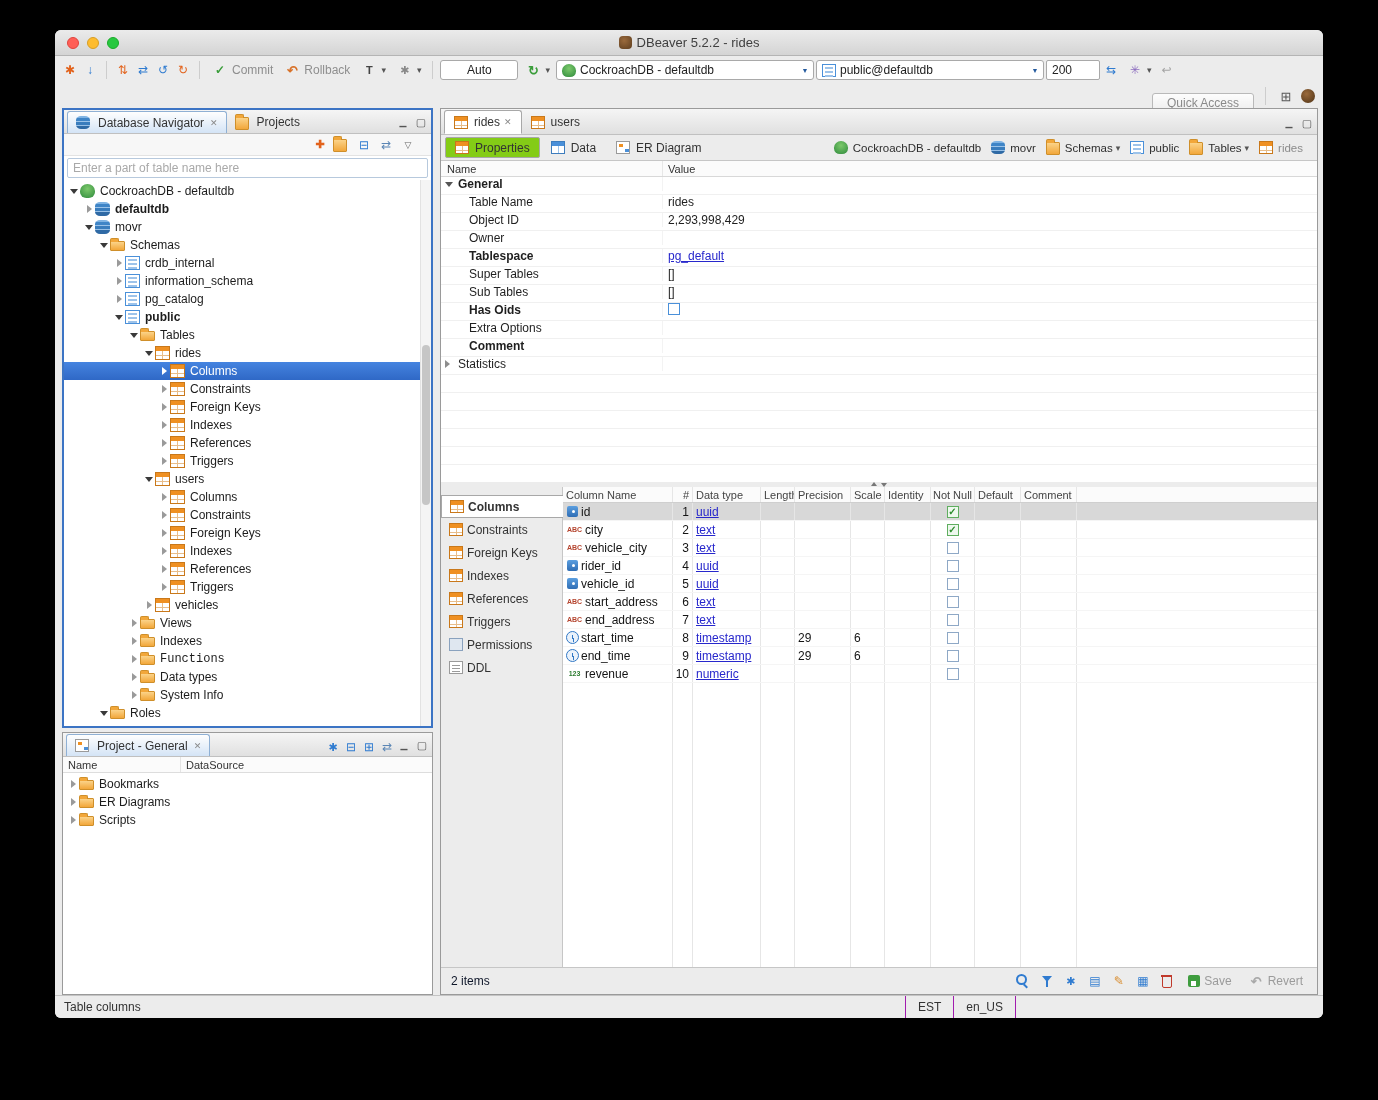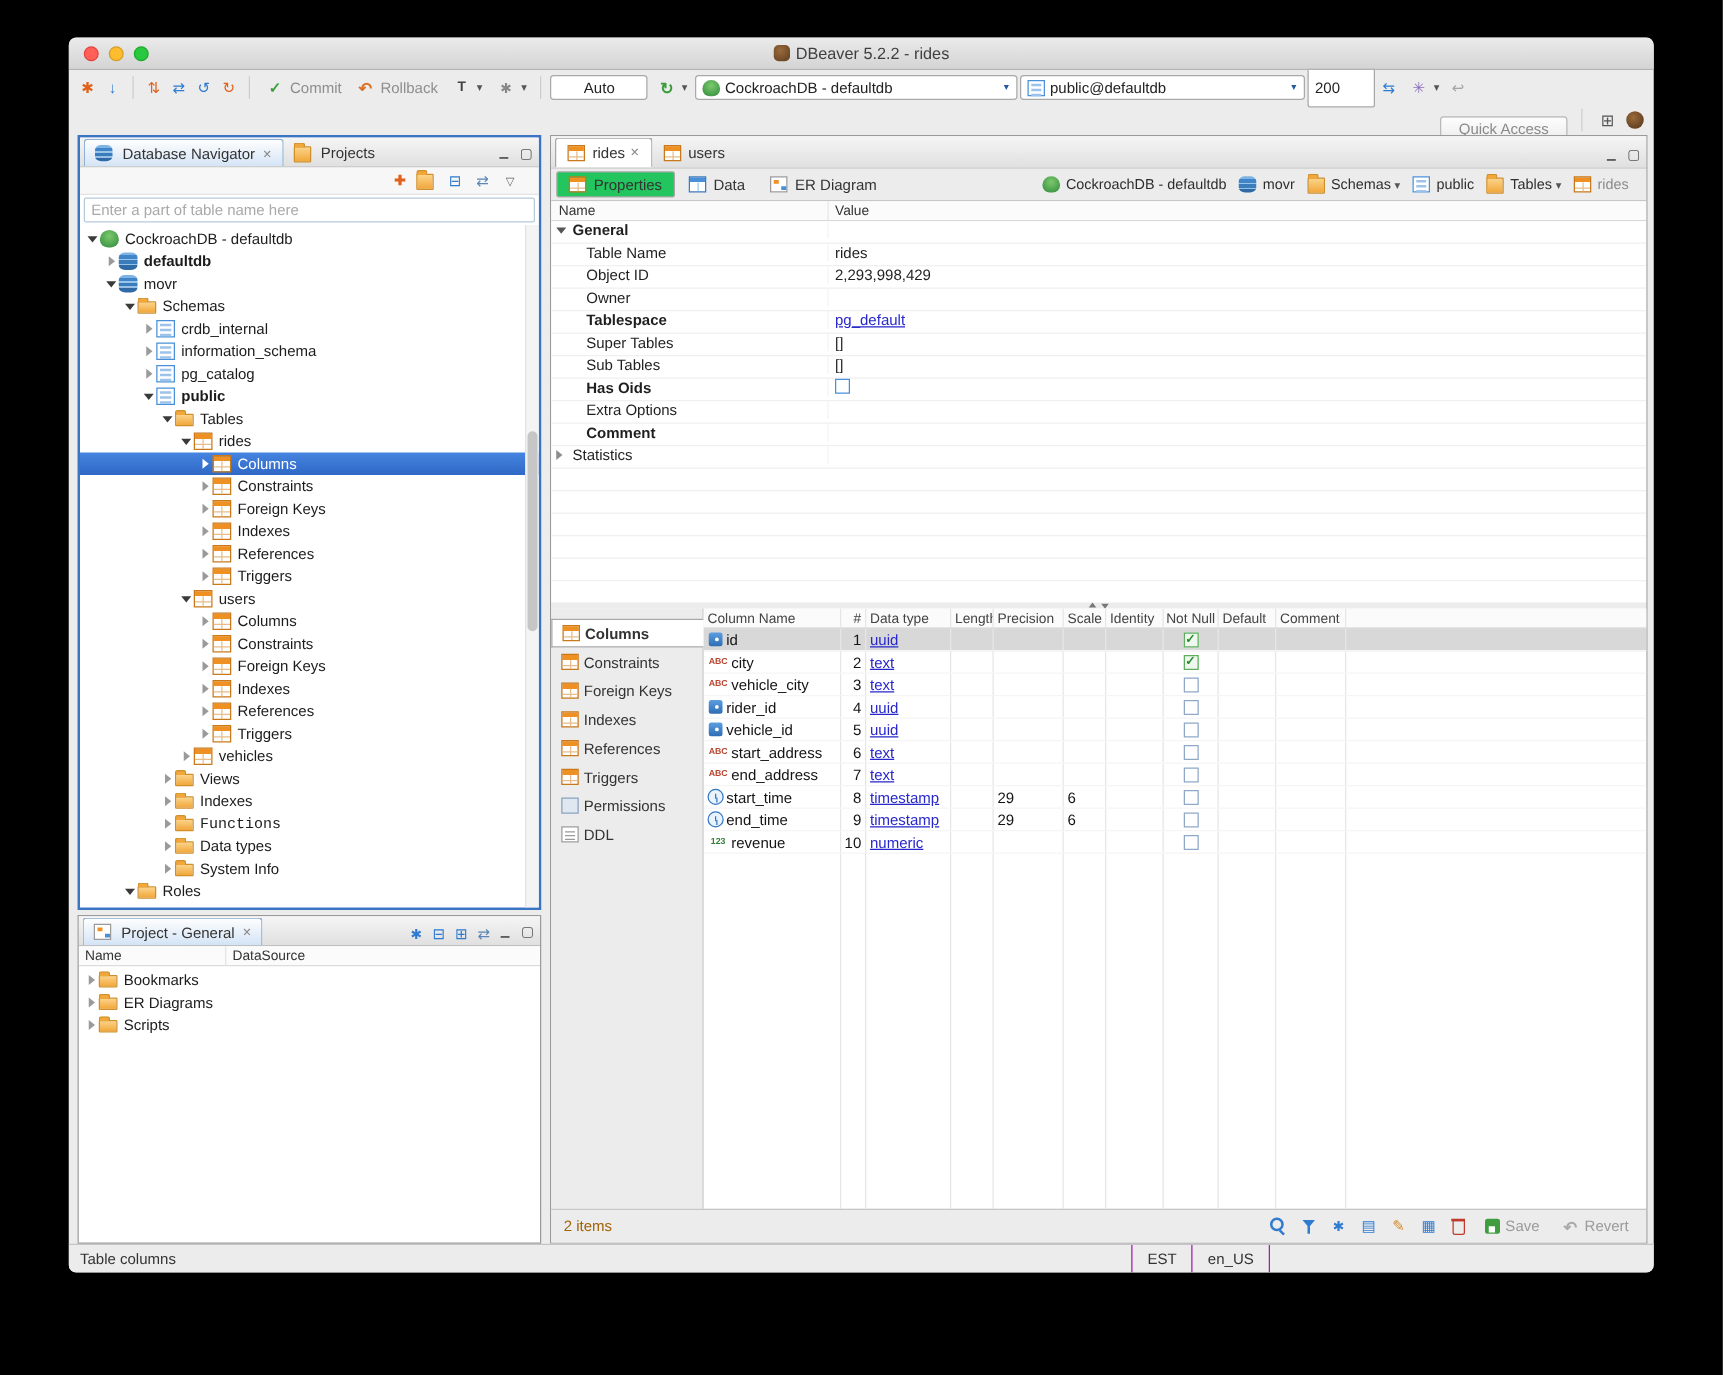--- a/index.html
+++ b/index.html
@@ -48,21 +48,21 @@
   .g-link::before{content:"⇄";color:#5b86b5;font-size:12px;}
   .g-menu::before{content:"▽";color:#666;font-size:9px;}
   .g-gearblue::before{content:"✱";color:#2f7bd0;font-size:11px;}
   .combo{height:20px;background:#fff;border:1px solid #a9a9a9;border-radius:3px;display:inline-flex;align-items:center;padding:0 0 0 5px;font-size:12px;color:#222;flex:none;overflow:hidden;}
   .combo .cl{white-space:nowrap;overflow:hidden;}
   .combo.auto{width:78px;justify-content:center;padding:0 6px;}
   .combo.conn{width:258px;}
   .combo.schema{width:228px;}
   .carr{width:16px;height:100%;margin-left:auto;display:flex;align-items:center;justify-content:center;flex:none;}
   .carr::before{content:"▼";font-size:7px;color:#245a9e;}
-  .fetch{width:54px;height:32px;border:1px solid #a9a9a9;border-radius:2px;font-size:12px;padding:0 5px;font-family:inherit;color:#222;background:#fff;}
+  .fetch{width:54px;height:20px;border:1px solid #a9a9a9;border-radius:2px;font-size:12px;padding:0 5px;font-family:inherit;color:#222;background:#fff;}
   .qa{height:20px;padding:0 14px;border:1px solid #b9b9b9;border-radius:3px;background:linear-gradient(#fdfdfd,#ededed);color:#8a8a8a;font-size:12px;font-family:inherit;margin-top:13px;}
 
   
   .main{flex:1;display:flex;padding:0 5px 0 7px;gap:7px;min-height:0;}
   .leftcol{width:371px;flex:none;display:flex;flex-direction:column;min-height:0;}
   .rightcol{flex:1;display:flex;flex-direction:column;min-height:0;}
 
   
   .panel{background:#fff;display:flex;flex-direction:column;position:relative;overflow:hidden;}
   .panel.nav{height:620px;flex:none;border:2px solid #3c74c4;}
@@ -129,21 +129,21 @@
   .tic-clock::before{content:"";width:11px;height:11px;border:1px solid #3178c6;border-radius:50%;background:#eaf2fb;}
   .tic-clock::after{content:"";position:absolute;left:6px;top:3px;width:1px;height:4px;background:#3178c6;box-shadow:1px 3px 0 #3178c6;}
 
   
   .editor{flex:1;display:flex;flex-direction:column;border:1px solid #9a9a9a;background:#fff;min-height:0;}
   .etabs{height:26px;flex:none;display:flex;align-items:flex-end;background:linear-gradient(#f5f5f5,#e0e0e0);border-bottom:1px solid #c0c0c0;padding-left:3px;}
   .etab{display:flex;align-items:center;height:24px;padding:0 9px;font-size:12px;color:#333;gap:2px;}
   .etab.act{background:#fff;border:1px solid #a8a8a8;border-bottom:1px solid #fff;border-radius:3px 3px 0 0;}
   .subtabs{height:26px;flex:none;display:flex;align-items:center;background:#ececec;border-bottom:1px solid #c6c6c6;padding:0 4px;gap:2px;}
   .stab{display:flex;align-items:center;height:21px;padding:0 9px;font-size:12px;color:#333;gap:2px;}
-  .stab.act{background:#22c55e;border:1px solid #a8a8a8;border-radius:2px;}
+  .stab.act{background:#84cc16;border:1px solid #a8a8a8;border-radius:2px;}
   .bc{display:flex;align-items:center;gap:10px;padding-right:10px;}
   .bc-item{display:flex;align-items:center;font-size:11.5px;color:#2e2e2e;gap:1px;}
   .bc-item.dim .bc-l{color:#8b8b8b;}
   .bc-item .dd{margin-left:2px;}
 
   .phead{height:16px;flex:none;display:flex;background:#fbfbfb;border-bottom:1px solid #d8d8d8;font-size:11px;color:#333;align-items:center;}
   .ph-name{width:222px;flex:none;padding-left:6px;border-right:1px solid #e7e7e7;height:100%;display:flex;align-items:center;}
   .ph-value{padding-left:5px;}
   .pbody{height:305px;flex:none;overflow:hidden;background:#fff;}
   .prow{height:18px;display:flex;border-bottom:1px solid #f0f0f0;font-size:12px;align-items:flex-start;}
@@ -180,21 +180,21 @@
   .c6{width:46px;}
   .c7{width:44px;justify-content:center;}
   .c8{width:46px;}
   .c9{width:56px;}
   .cf{flex:1;border-right:none;}
   .grow{height:18px;flex:none;display:flex;border-bottom:1px solid #f5f5f5;font-size:12px;color:#141414;}
   .grow.sel{background:#d8d8d8;}
   .grow.fill{flex:1;border-bottom:none;height:auto;}
 
   .efoot{height:27px;flex:none;display:flex;align-items:center;background:#ececec;border-top:1px solid #c6c6c6;padding:0 10px;gap:9px;}
-  .cnt{font-size:12px;color:#a16207;}
+  .cnt{font-size:12px;color:#0f172a;}
   .fi{width:15px;height:15px;display:inline-flex;align-items:center;justify-content:center;position:relative;flex:none;}
   .fi-search::before{content:"";width:7px;height:7px;border:2px solid #2f7bd0;border-radius:50%;margin:-3px 0 0 -3px;}
   .fi-search::after{content:"";position:absolute;width:5px;height:2px;background:#2f7bd0;transform:rotate(45deg);right:2px;bottom:2px;}
   .fi-filter::before{content:"";width:0;height:0;border-left:5px solid transparent;border-right:5px solid transparent;border-top:6px solid #2f7bd0;margin-top:-5px;}
   .fi-filter::after{content:"";position:absolute;left:7px;top:7px;width:2px;height:6px;background:#2f7bd0;}
   .fi-gear::before{content:"✱";color:#2f7bd0;font-size:11px;}
   .fi-layers::before{content:"▤";color:#2f7bd0;font-size:12px;}
   .fi-edit::before{content:"✎";color:#d88a2a;font-size:12px;}
   .fi-calc::before{content:"▦";color:#2f7bd0;font-size:12px;}
   .fi-trash::before{content:"";width:8px;height:10px;border:1px solid #c0392b;border-radius:0 0 2px 2px;margin-top:2px;}

